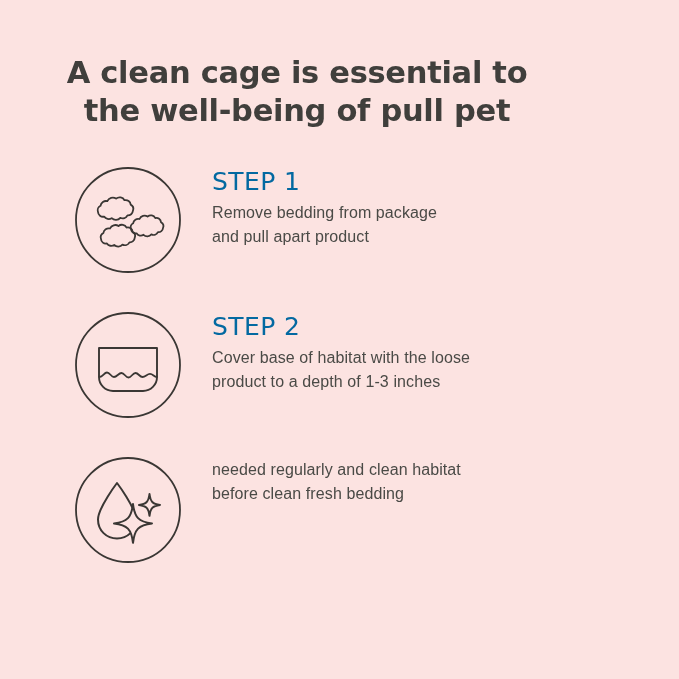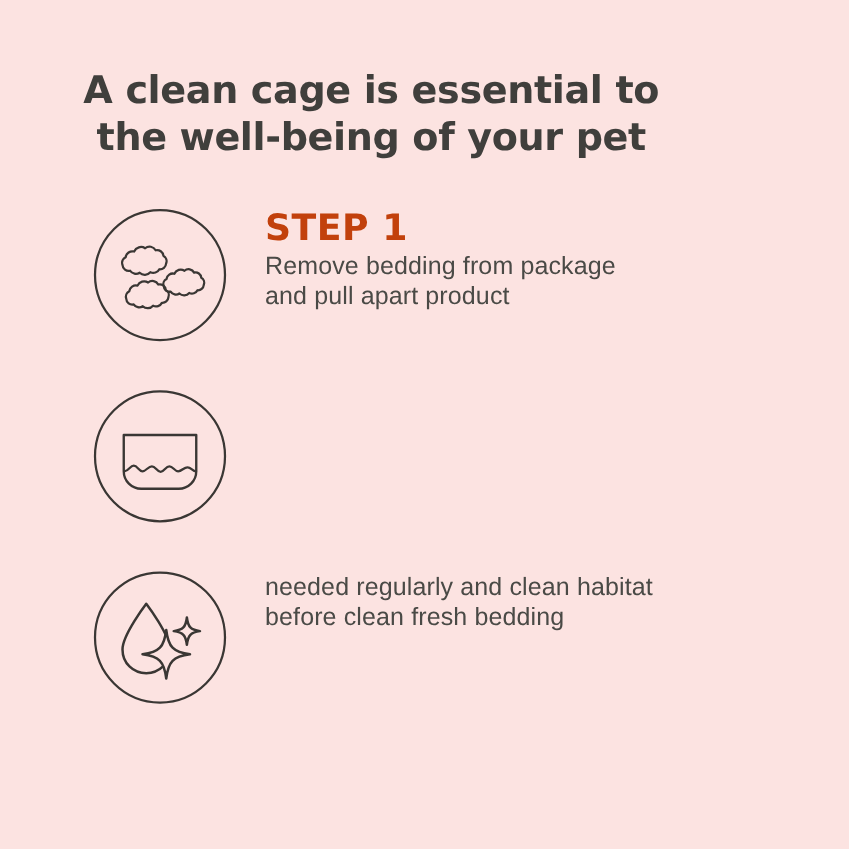--- a/index.html
+++ b/index.html
@@ -62,33 +62,33 @@
   .icon-wrap svg {
     display: block;
     width: 108px;
     height: 108px;
   }
   .step-text {
     margin-left: 30px;
     padding-top: 8px;
   }
   .step-title {
-    color: #c2410c;
+    color: #0369a1;
     font-family: "DejaVu Sans", sans-serif;
-    font-weight: bold;
-    font-size: 29px;
+    font-weight: normal;
+    font-size: 25px;
     line-height: 28px;
     letter-spacing: 0.4px;
     margin: 0 0 5px 0;
   }
   .step-desc {
     color: #4a4a46;
     font-family: "Liberation Sans", sans-serif;
     font-weight: 300;
-    font-size: 20px;
+    font-size: 16px;
     line-height: 24px;
     letter-spacing: 0.1px;
     margin: 0;
   }
   .step-desc .ln {
     display: block;
     white-space: nowrap;
   }
 
   .footnote {
@@ -104,21 +104,21 @@
     letter-spacing: 0.1px;
   }
 </style>
 </head>
 <body>
 
 <div id="infographic">
 
   <div class="headline">
     <span class="hl-line">A clean cage is essential to</span>
-    <span class="hl-line">the well-being of your pet</span>
+    <span class="hl-line">the well-being of pull pet</span>
   </div>
 
   <div class="steps">
 
     <div class="step-row">
       <div class="icon-wrap">
         <svg viewBox="0 0 108 108" xmlns="http://www.w3.org/2000/svg">
           <circle cx="54" cy="54" r="52" fill="none" stroke="#3a3734" stroke-width="1.8"></circle>
 
           <path d="M24 46
@@ -181,20 +181,27 @@
                    C 29 66 30 61.5 33 61.5
                    C 36 61.5 37 66 40 66
                    C 43 66 44.5 62 47.5 62
                    C 50.5 62 51.5 66.5 54.5 66.5
                    C 57.5 66.5 58.5 62 61.5 62
                    C 64.5 62 65.5 66 68.5 66
                    C 71.5 66 73 62.8 76 62.8
                    C 79 62.8 80 66 82.8 66" fill="none" stroke="#3a3734" stroke-width="1.8" stroke-linecap="round"></path>
         </svg>
       </div>
+      <div class="step-text">
+        <p class="step-title">STEP 2</p>
+        <p class="step-desc">
+          <span class="ln">Cover base of habitat with the loose</span>
+          <span class="ln">product to a depth of 1-3 inches</span>
+        </p>
+      </div>
     </div>
 
     <div class="step-row">
       <div class="icon-wrap">
         <svg viewBox="0 0 108 108" xmlns="http://www.w3.org/2000/svg">
           <circle cx="54" cy="54" r="52" fill="none" stroke="#3a3734" stroke-width="1.8"></circle>
 
           <path d="M43 27
                    C 43 27 24 52 24 63.5
                    C 24 74.5 32.5 82.5 43 82.5

